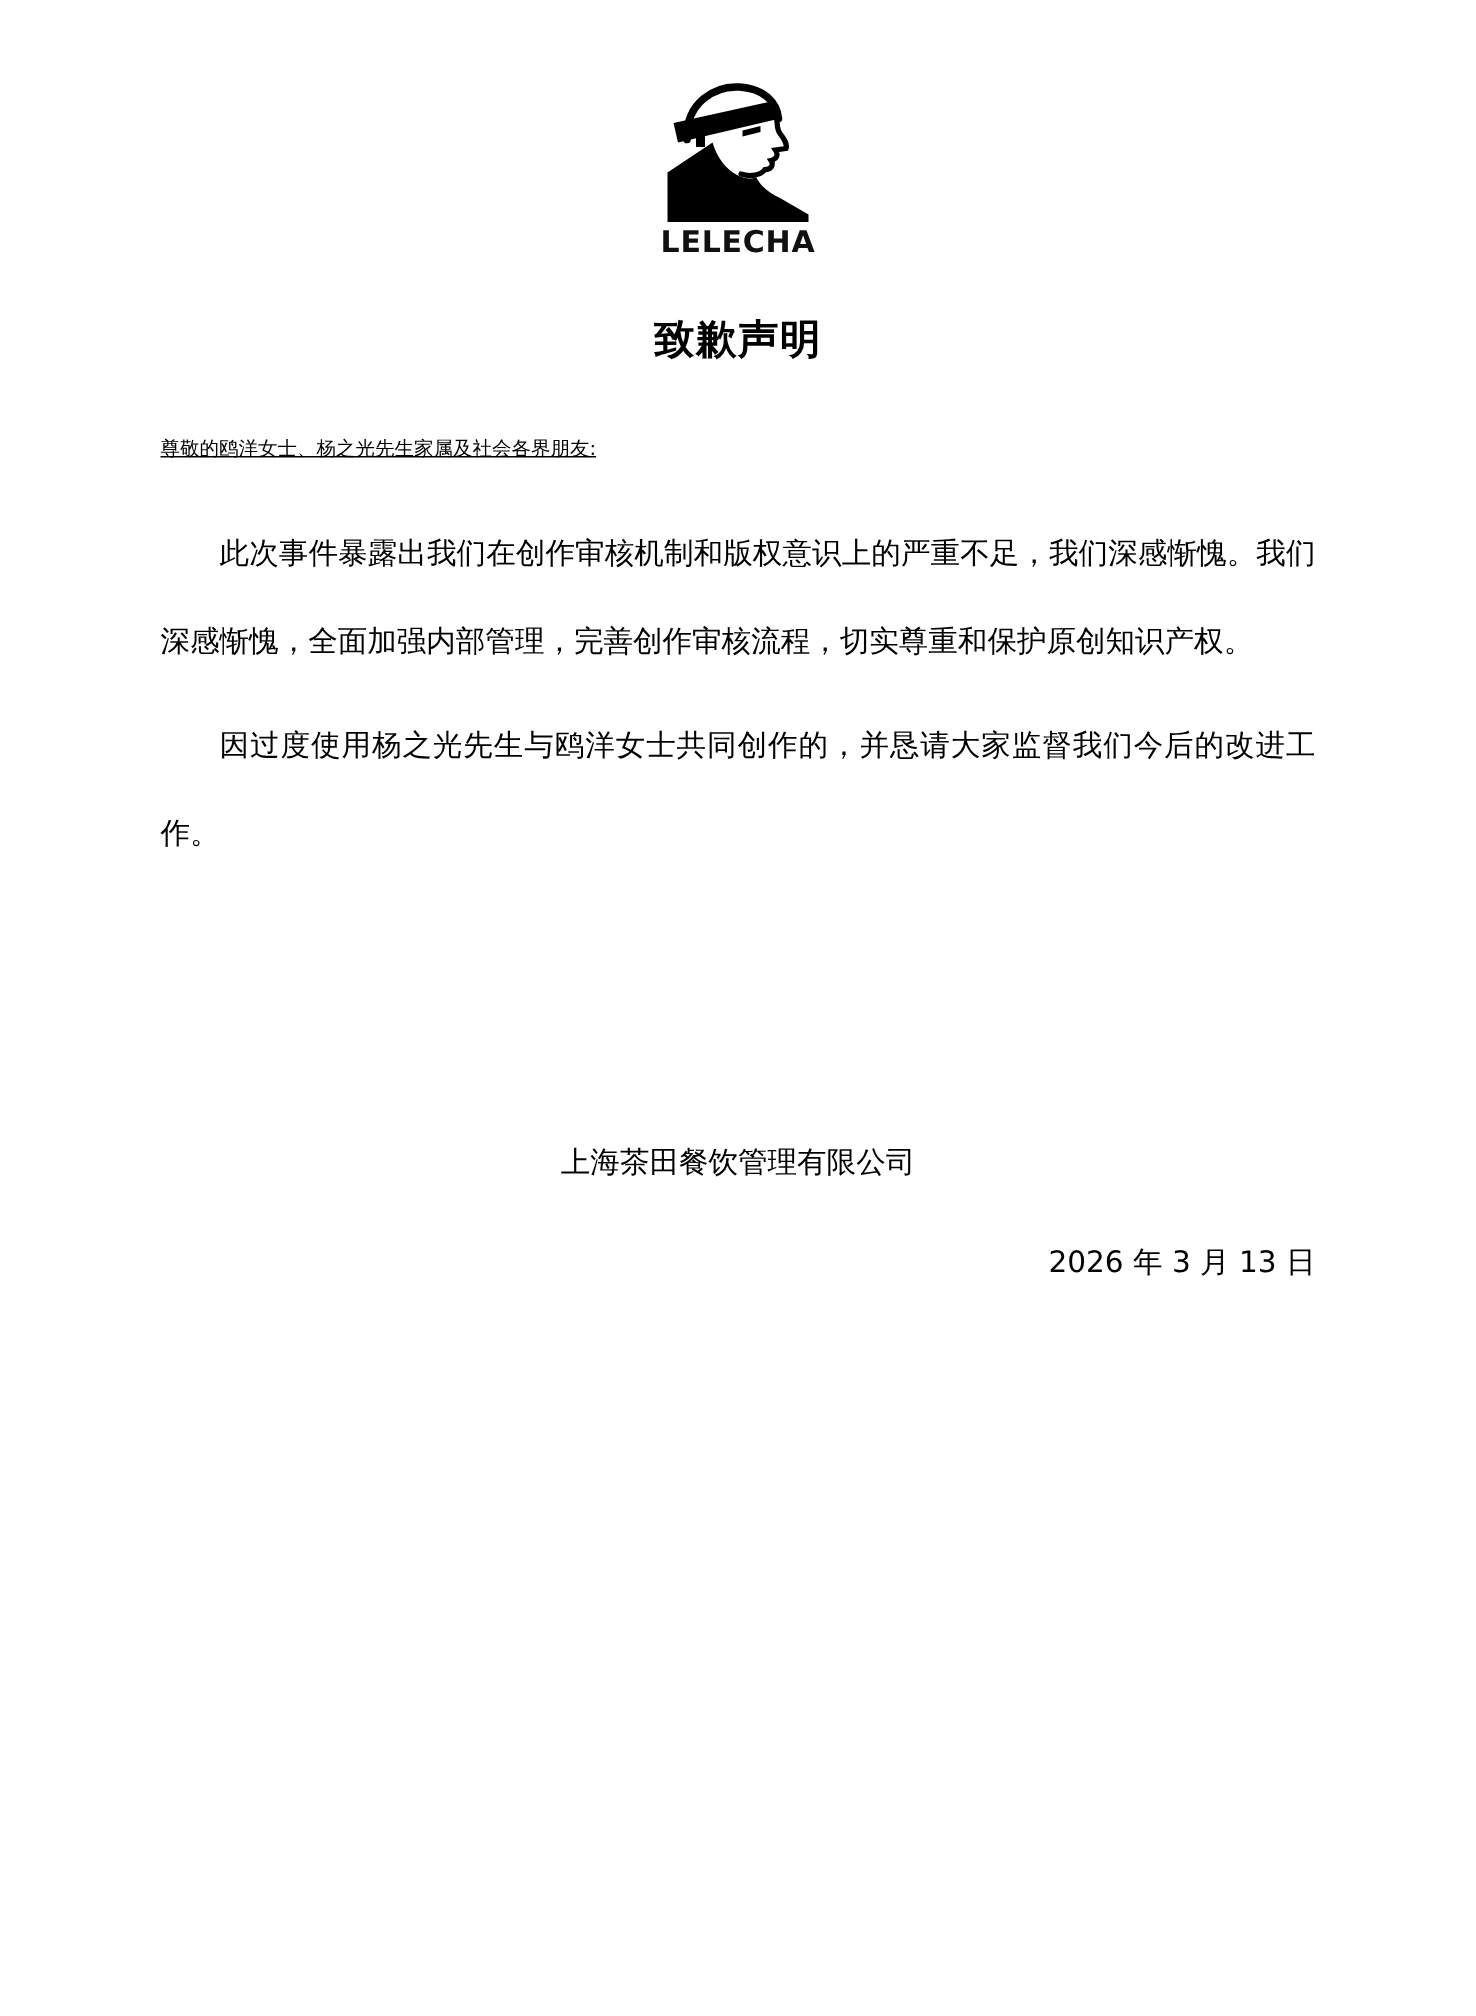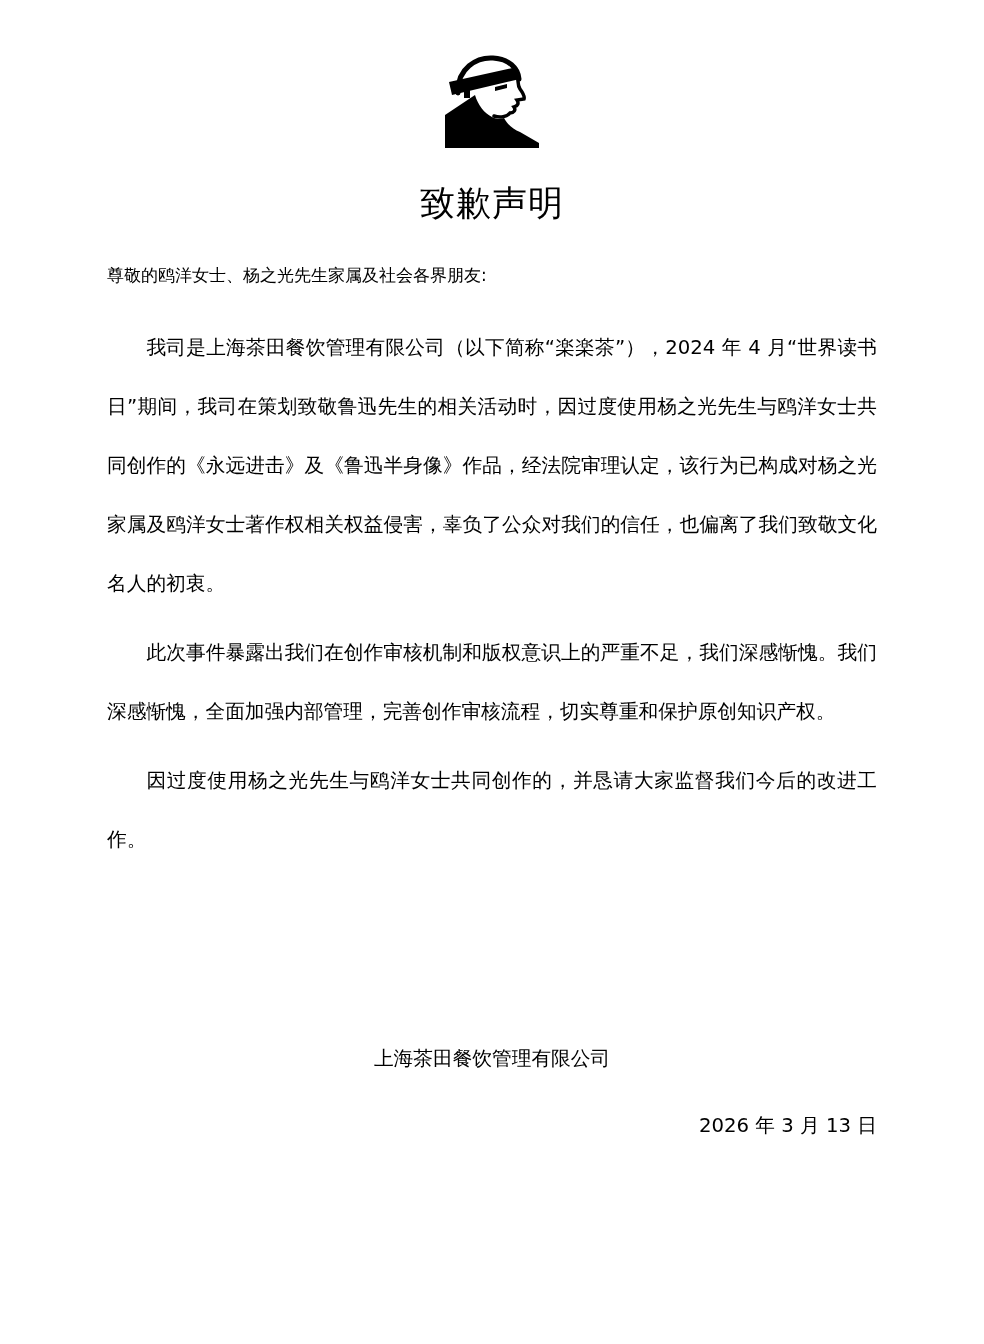--- a/index.html
+++ b/index.html
@@ -29,30 +29,31 @@
     margin-top: 2px;
     font-size: 20px;
     line-height: 22px;
     font-weight: bold;
     letter-spacing: 0.5px;
     color: #111111;
   }
   .doc-title {
     margin: 37px 0 0 0;
     text-align: center;
-    font-size: 35px;
+    font-size: 27px;
     line-height: 36px;
-    font-weight: normal;
+    font-weight: bold;
     letter-spacing: 1px;
   }
   .salutation {
     margin: 25px 0 0 0;
-    font-size: 17px;
+    font-size: 13px;
     line-height: 59px;
     white-space: nowrap;
+    text-decoration: underline;
   }
   .para {
     font-size: 19.7px;
     line-height: 59px;
     text-align: justify;
     text-justify: inter-ideograph;
     text-indent: 2em;
     margin: 10px 0 0 0;
   }
   .para.first {
@@ -84,26 +85,26 @@
       <polygon points="5,27 73,12 76,24 8,40" fill="#000"></polygon>
 
       <rect x="20" y="31" width="6" height="12" fill="#000"></rect>
 
       <polygon points="51,32 63,29 63,33 51,36" fill="#000"></polygon>
 
       <path d="M73,20 C75,26 73,30 76,34 C79,38 81,41 80,44 L73,45 C75,48 74,51 70,52 C72,55 70,58 66,58 C63,62 56,63 50,61" fill="none" stroke="#000" stroke-width="3.5" stroke-linecap="round"></path>
 
       <path d="M1,93 L1,60 L31,40 C34,50 40,58 48,62 C53,64.5 57,64.5 60,63 C63,69 69,74 76,77 L95,88 L95,93 Z" fill="#000"></path>
     </svg>
+    <div class="wordmark">LELECHA</div>
   </div>
 
   <h1 class="doc-title">致歉声明</h1>
 
   <p class="salutation">尊敬的鸥洋女士、杨之光先生家属及社会各界朋友:</p>
 
-  <p class="para first">我司是上海茶田餐饮管理有限公司（以下简称“楽楽茶”），2024 年 4 月“世界读书日”期间，我司在策划致敬鲁迅先生的相关活动时，因过度使用杨之光先生与鸥洋女士共同创作的《永远进击》及《鲁迅半身像》作品，经法院审理认定，该行为已构成对杨之光家属及鸥洋女士著作权相关权益侵害，辜负了公众对我们的信任，也偏离了我们致敬文化名人的初衷。</p>
   <p class="para">此次事件暴露出我们在创作审核机制和版权意识上的严重不足，我们深感惭愧。我们深感惭愧，全面加强内部管理，完善创作审核流程，切实尊重和保护原创知识产权。</p>
   <p class="para">因过度使用杨之光先生与鸥洋女士共同创作的，并恳请大家监督我们今后的改进工作。</p>
 
   <div class="signature">上海茶田餐饮管理有限公司</div>
   <div class="doc-date">2026 年 3 月 13 日</div>
 
 </div>
 
 </body></html>

